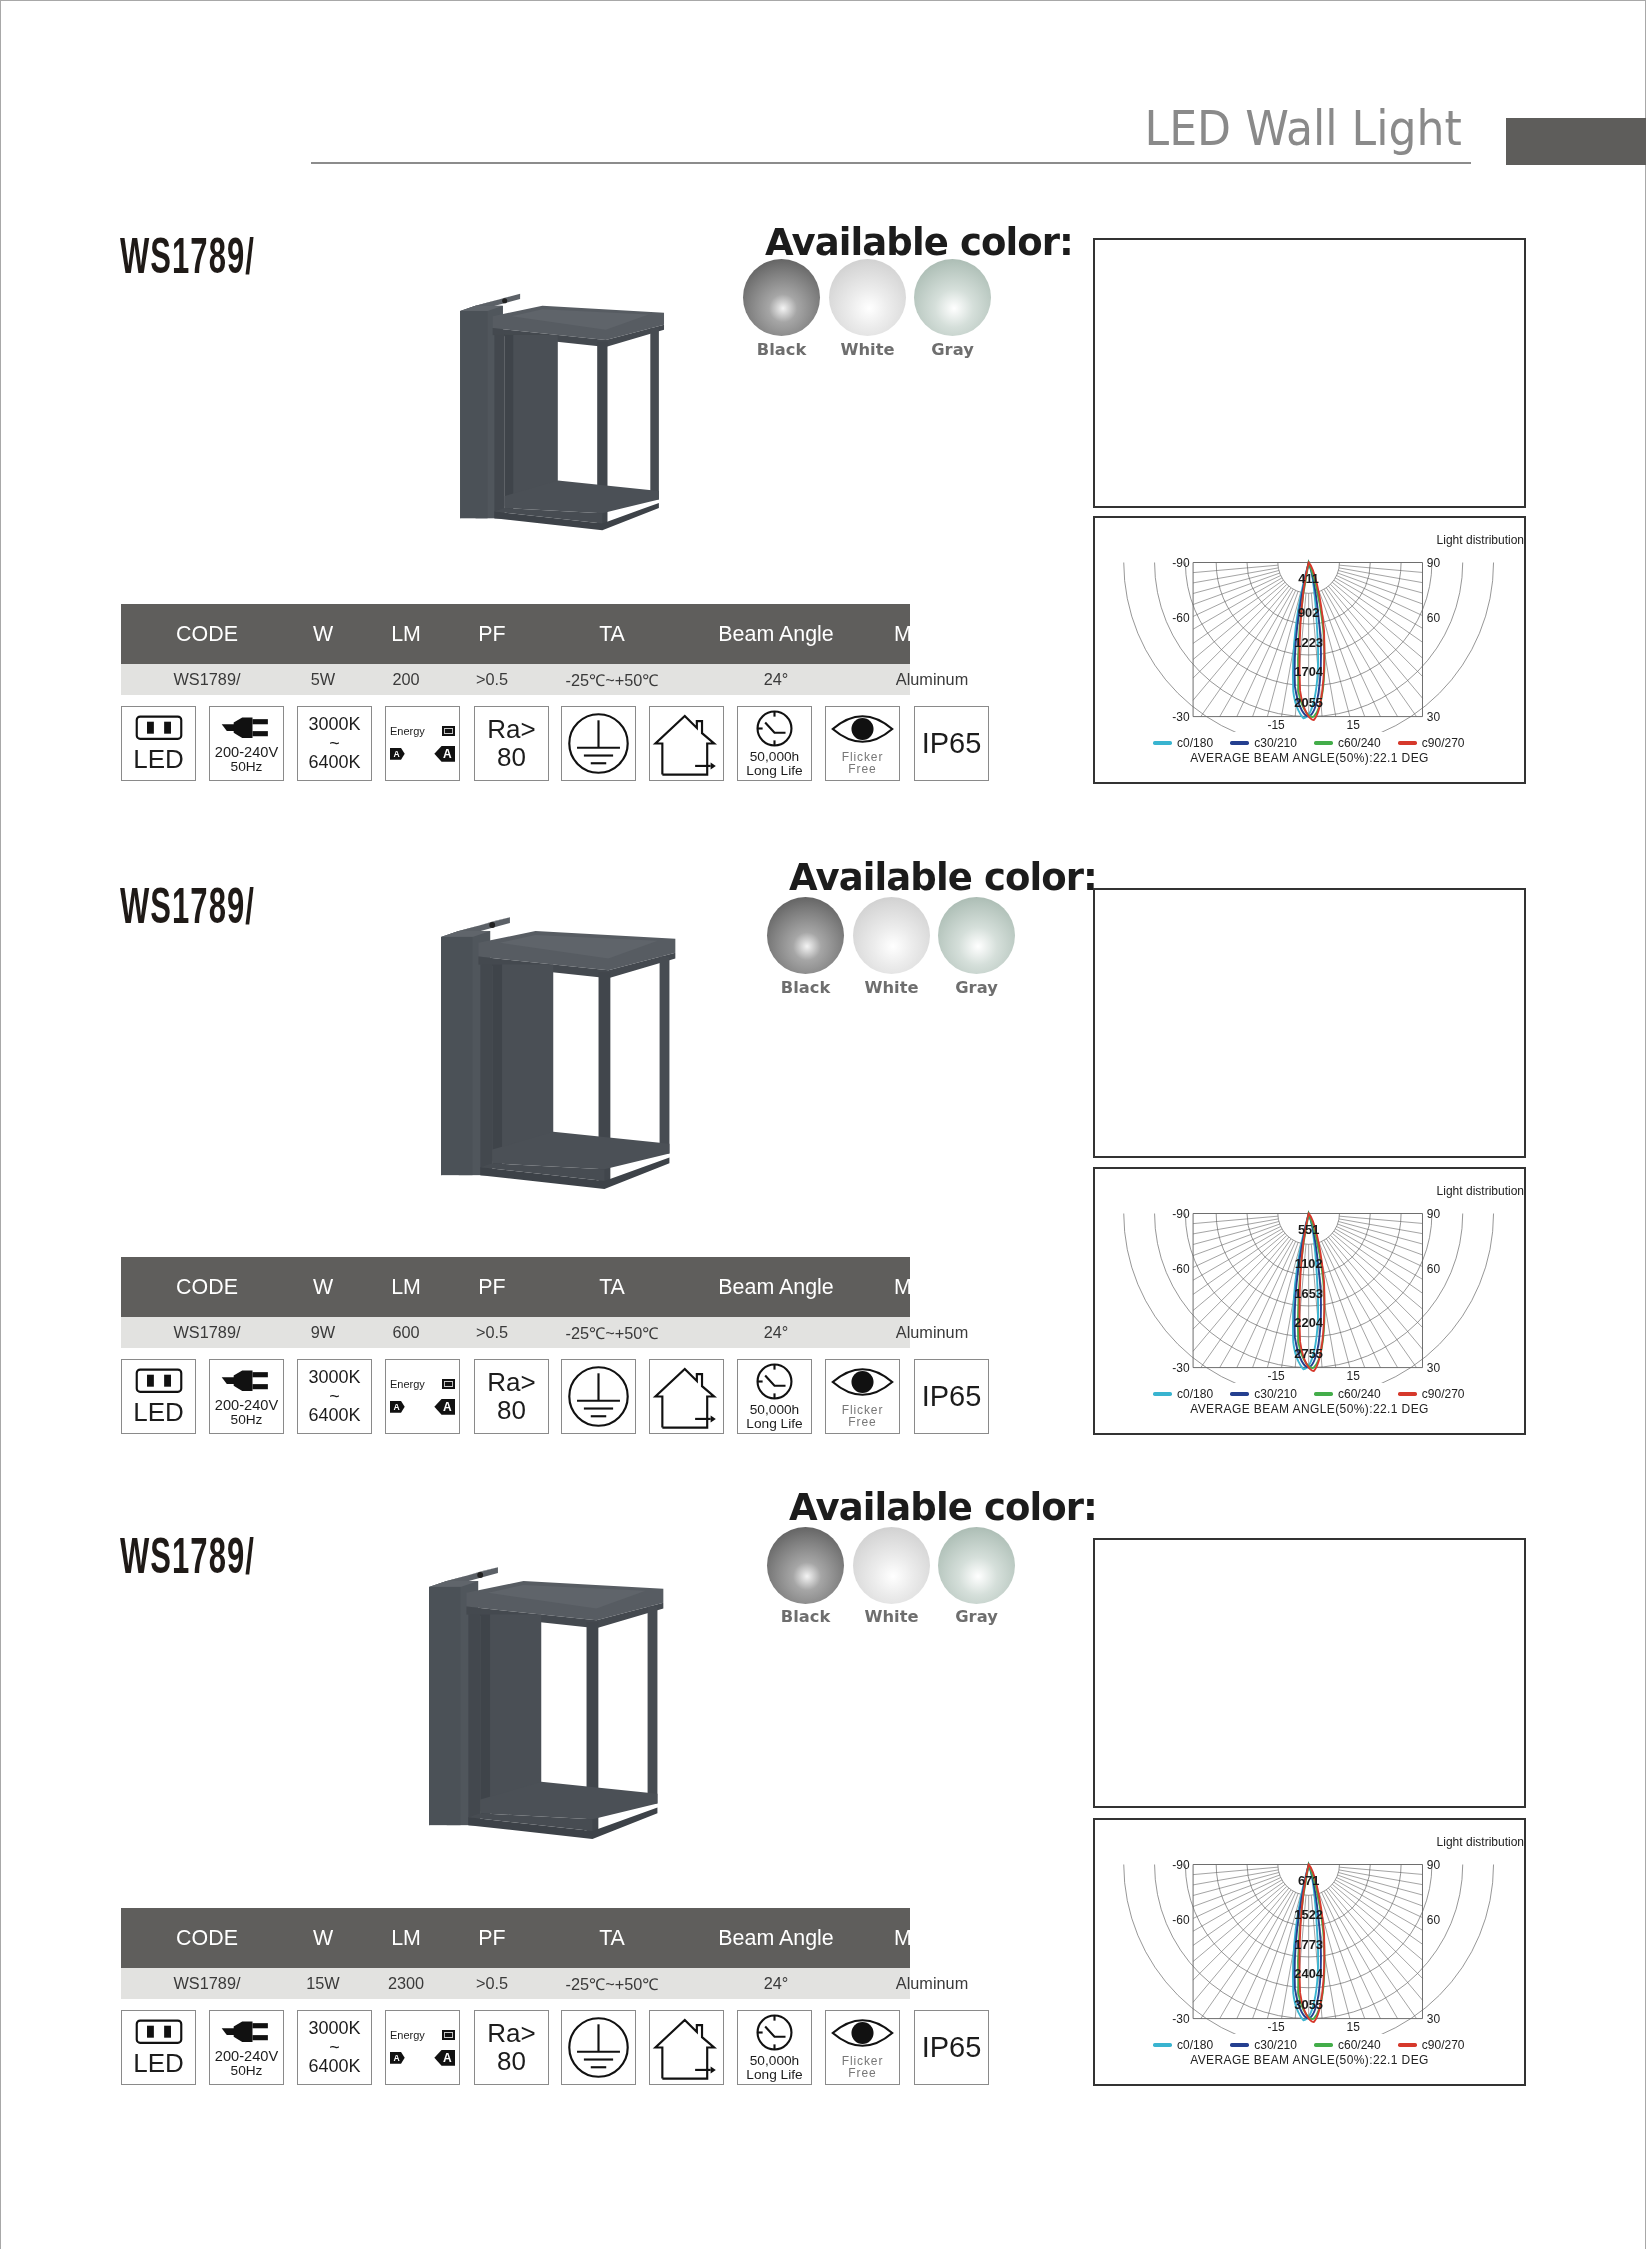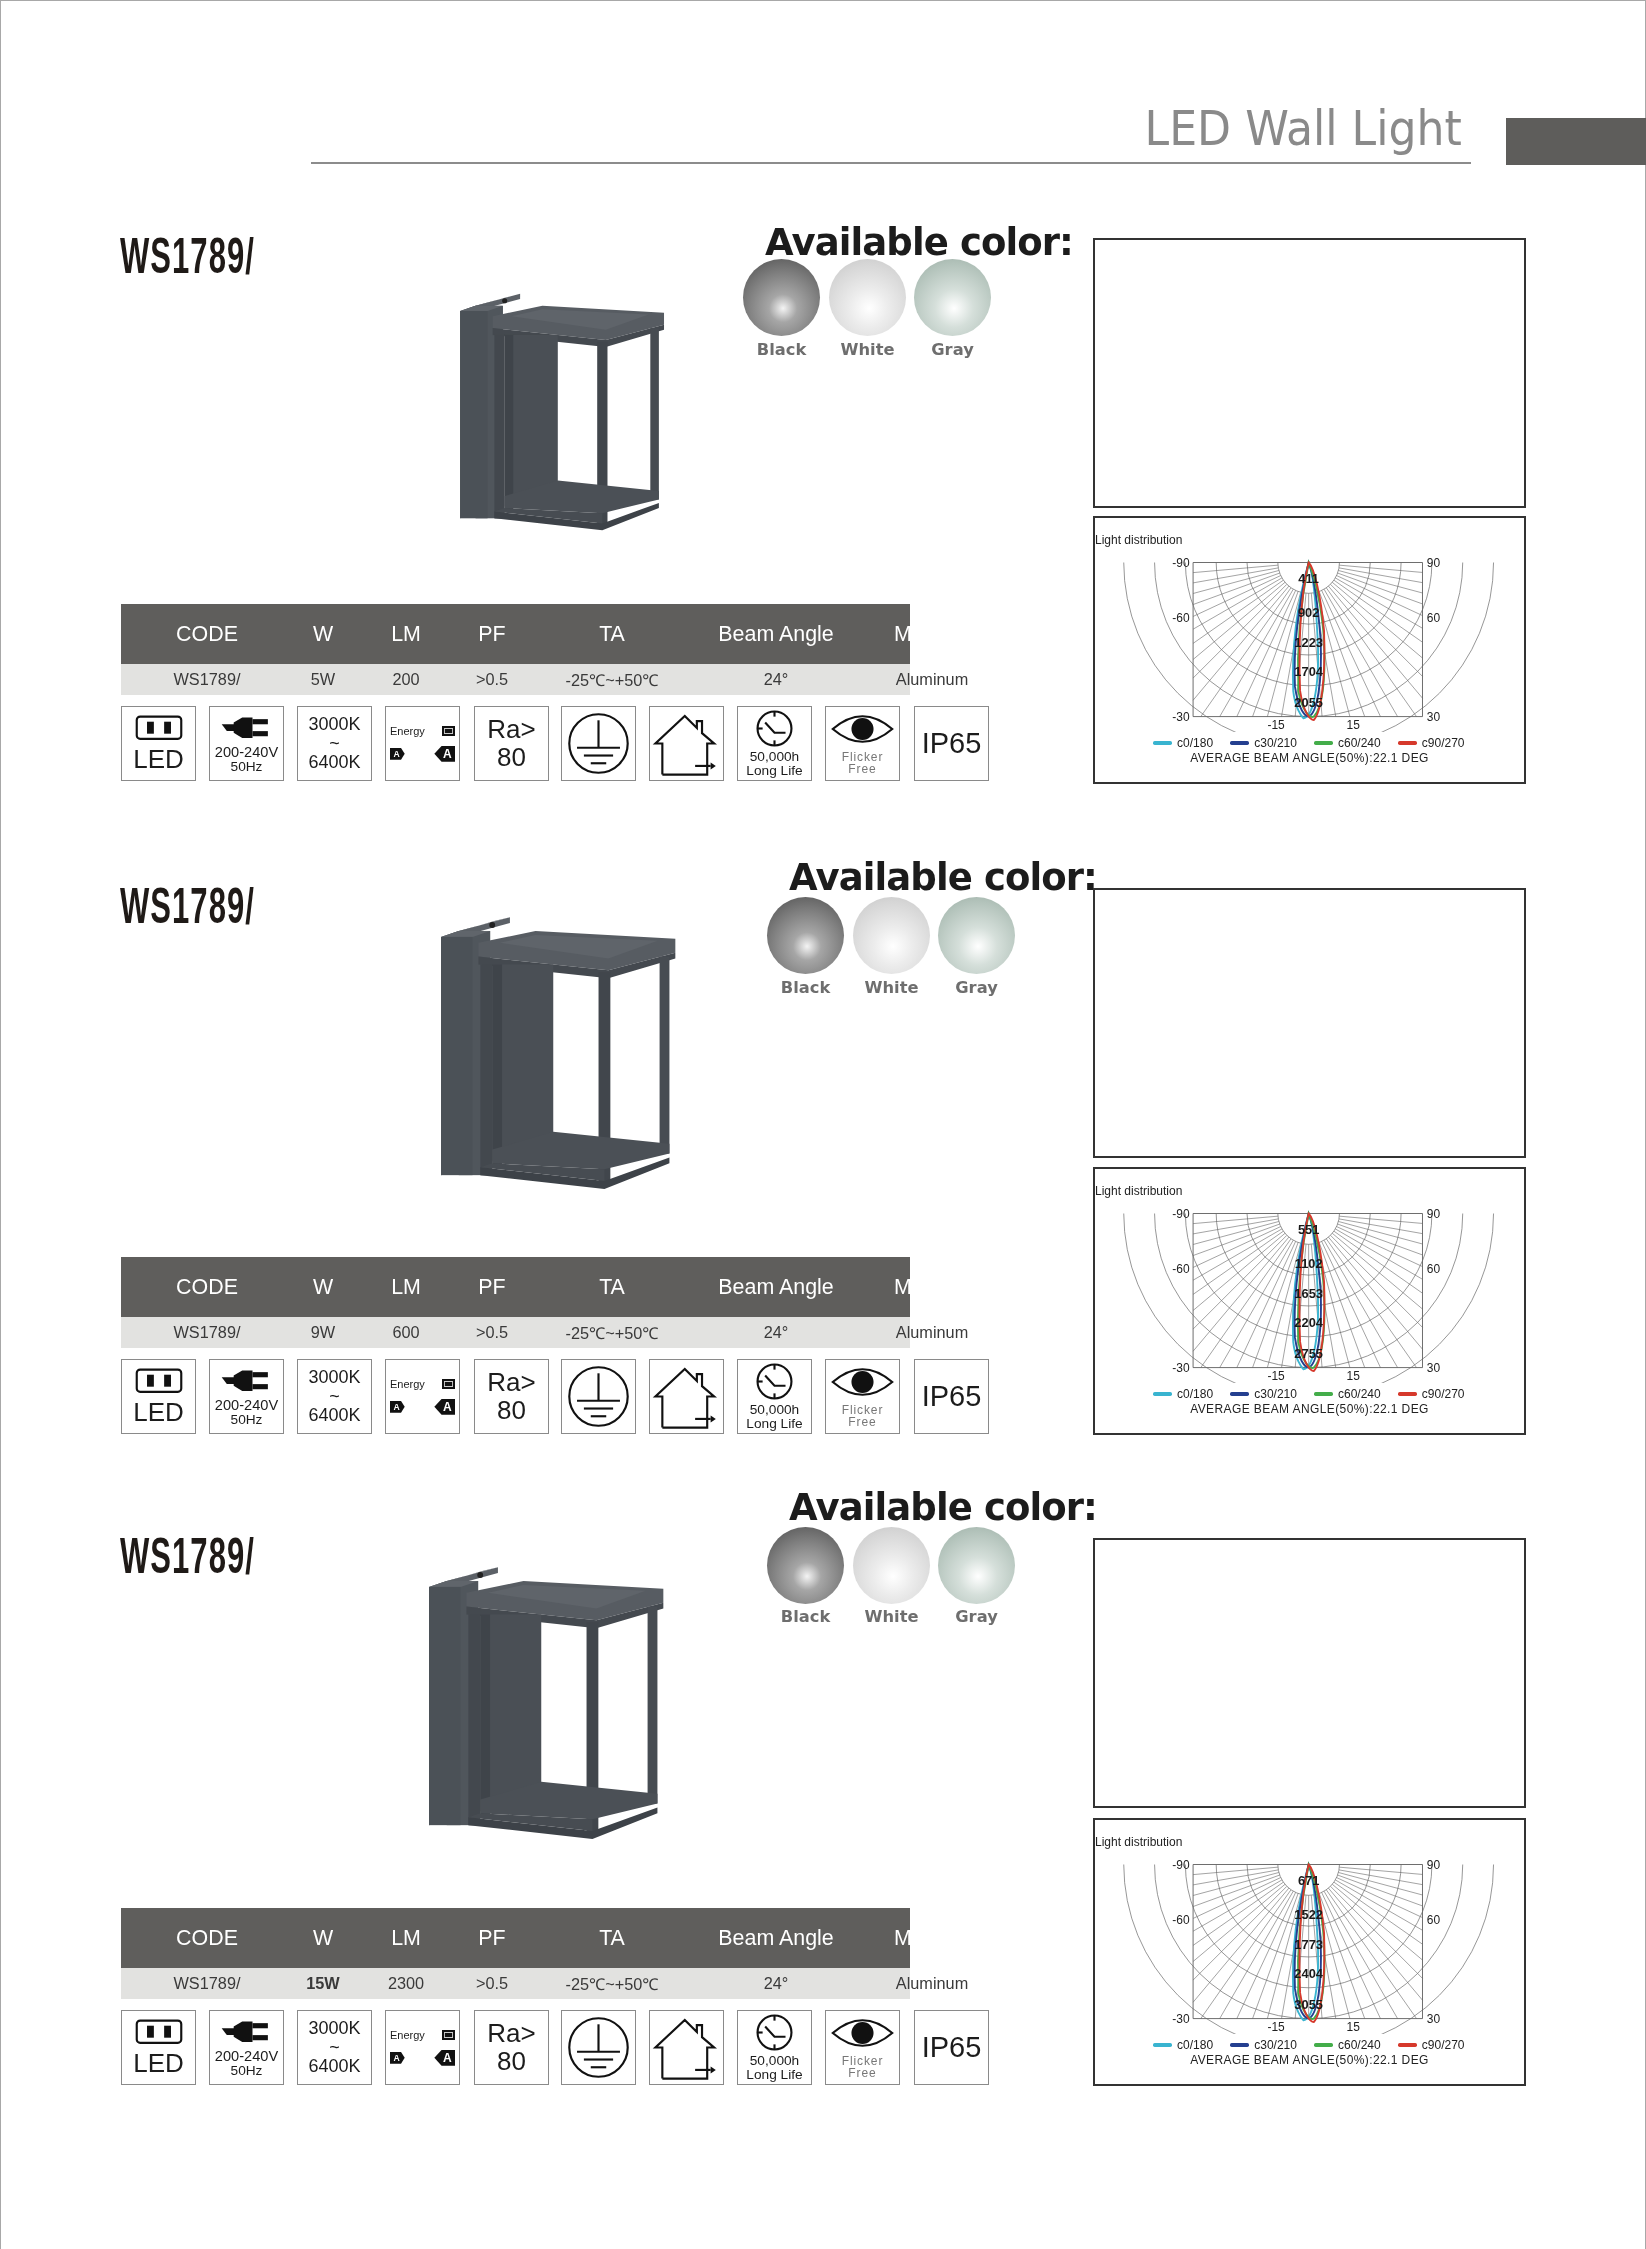--- a/index.html
+++ b/index.html
@@ -31,21 +31,21 @@
   .icon-row { position: absolute; left: 121px; height: 77px; width: 892px; }
   .ibox { position: absolute; top: 0; width: 75px; height: 75px; border: 1.3px solid #8a8a8a; background: #fff; display: flex; flex-direction: column; align-items: center; justify-content: center; font-family: "Liberation Sans", sans-serif; color: #1c1c1c; }
   .ibox .big { font-size: 26px; line-height: 27.4px; }
   .ibox .mid { font-size: 18px; line-height: 19px; }
   .ibox .sm { font-size: 13.7px; line-height: 13.7px; }
   .ibox .xs { font-size: 12px; line-height: 12px; color: #777; letter-spacing: 0.9px; }
 
   .frame { position: absolute; left: 1093px; width: 433px; border: 2.1px solid #333; background: #fff; }
   .frame.empty { height: 270px; }
   .frame.polar { height: 268px; }
-  .polar-title { position: absolute; left: 0; width: 100%; top: 15.4px; text-align: left; font-size: 12px; color: #222; padding-left: 0; }
+  .polar-title { position: absolute; left: 0; width: 100%; top: 15.4px; text-align: right; font-size: 12px; color: #222; padding-left: 0; }
   .polar svg { position: absolute; left: 0; top: 0; }
   .legend { position: absolute; top: 218px; left: 58px; display: flex; gap: 17px; font-size: 12px; color: #222; }
   .legend .li { display: flex; align-items: center; gap: 5.1px; }
   .legend .sw { width: 19px; height: 3.4px; border-radius: 1.7px; }
   .avg { position: absolute; top: 233px; left: 0; width: 100%; text-align: center; font-size: 12px; color: #222; letter-spacing: 0.4px; }
 </style>
 </head>
 <body>
 
 <div class="page-border"></div>
@@ -545,21 +545,21 @@
         <span class="c" style="left: 86px;">CODE</span>
         <span class="c" style="left: 202px;">W</span>
         <span class="c" style="left: 285px;">LM</span>
         <span class="c" style="left: 371px;">PF</span>
         <span class="c" style="left: 491px;">TA</span>
         <span class="c" style="left: 655px;">Beam Angle</span>
         <span class="c" style="left: 811px;">Material</span>
       </div>
       <div class="spec-row" style="position: relative;">
         <span class="c" style="left: 86px;">WS1789/</span>
-        <span class="c" style="left: 202px; font-weight: bold;">15W</span>
+        <span class="c" style="left: 202px;">15W</span>
         <span class="c" style="left: 285px;">2300</span>
         <span class="c" style="left: 371px;">&gt;0.5</span>
         <span class="c" style="left: 491px;">-25℃~+50℃</span>
         <span class="c" style="left: 655px;">24°</span>
         <span class="c" style="left: 811px;">Aluminum</span>
       </div>
     </div>
     <div class="icon-row" style="top: 2010px;">
       <div class="ibox" style="left: 0px;">
         <svg width="50" height="27.4" viewBox="0 0 58 32">

